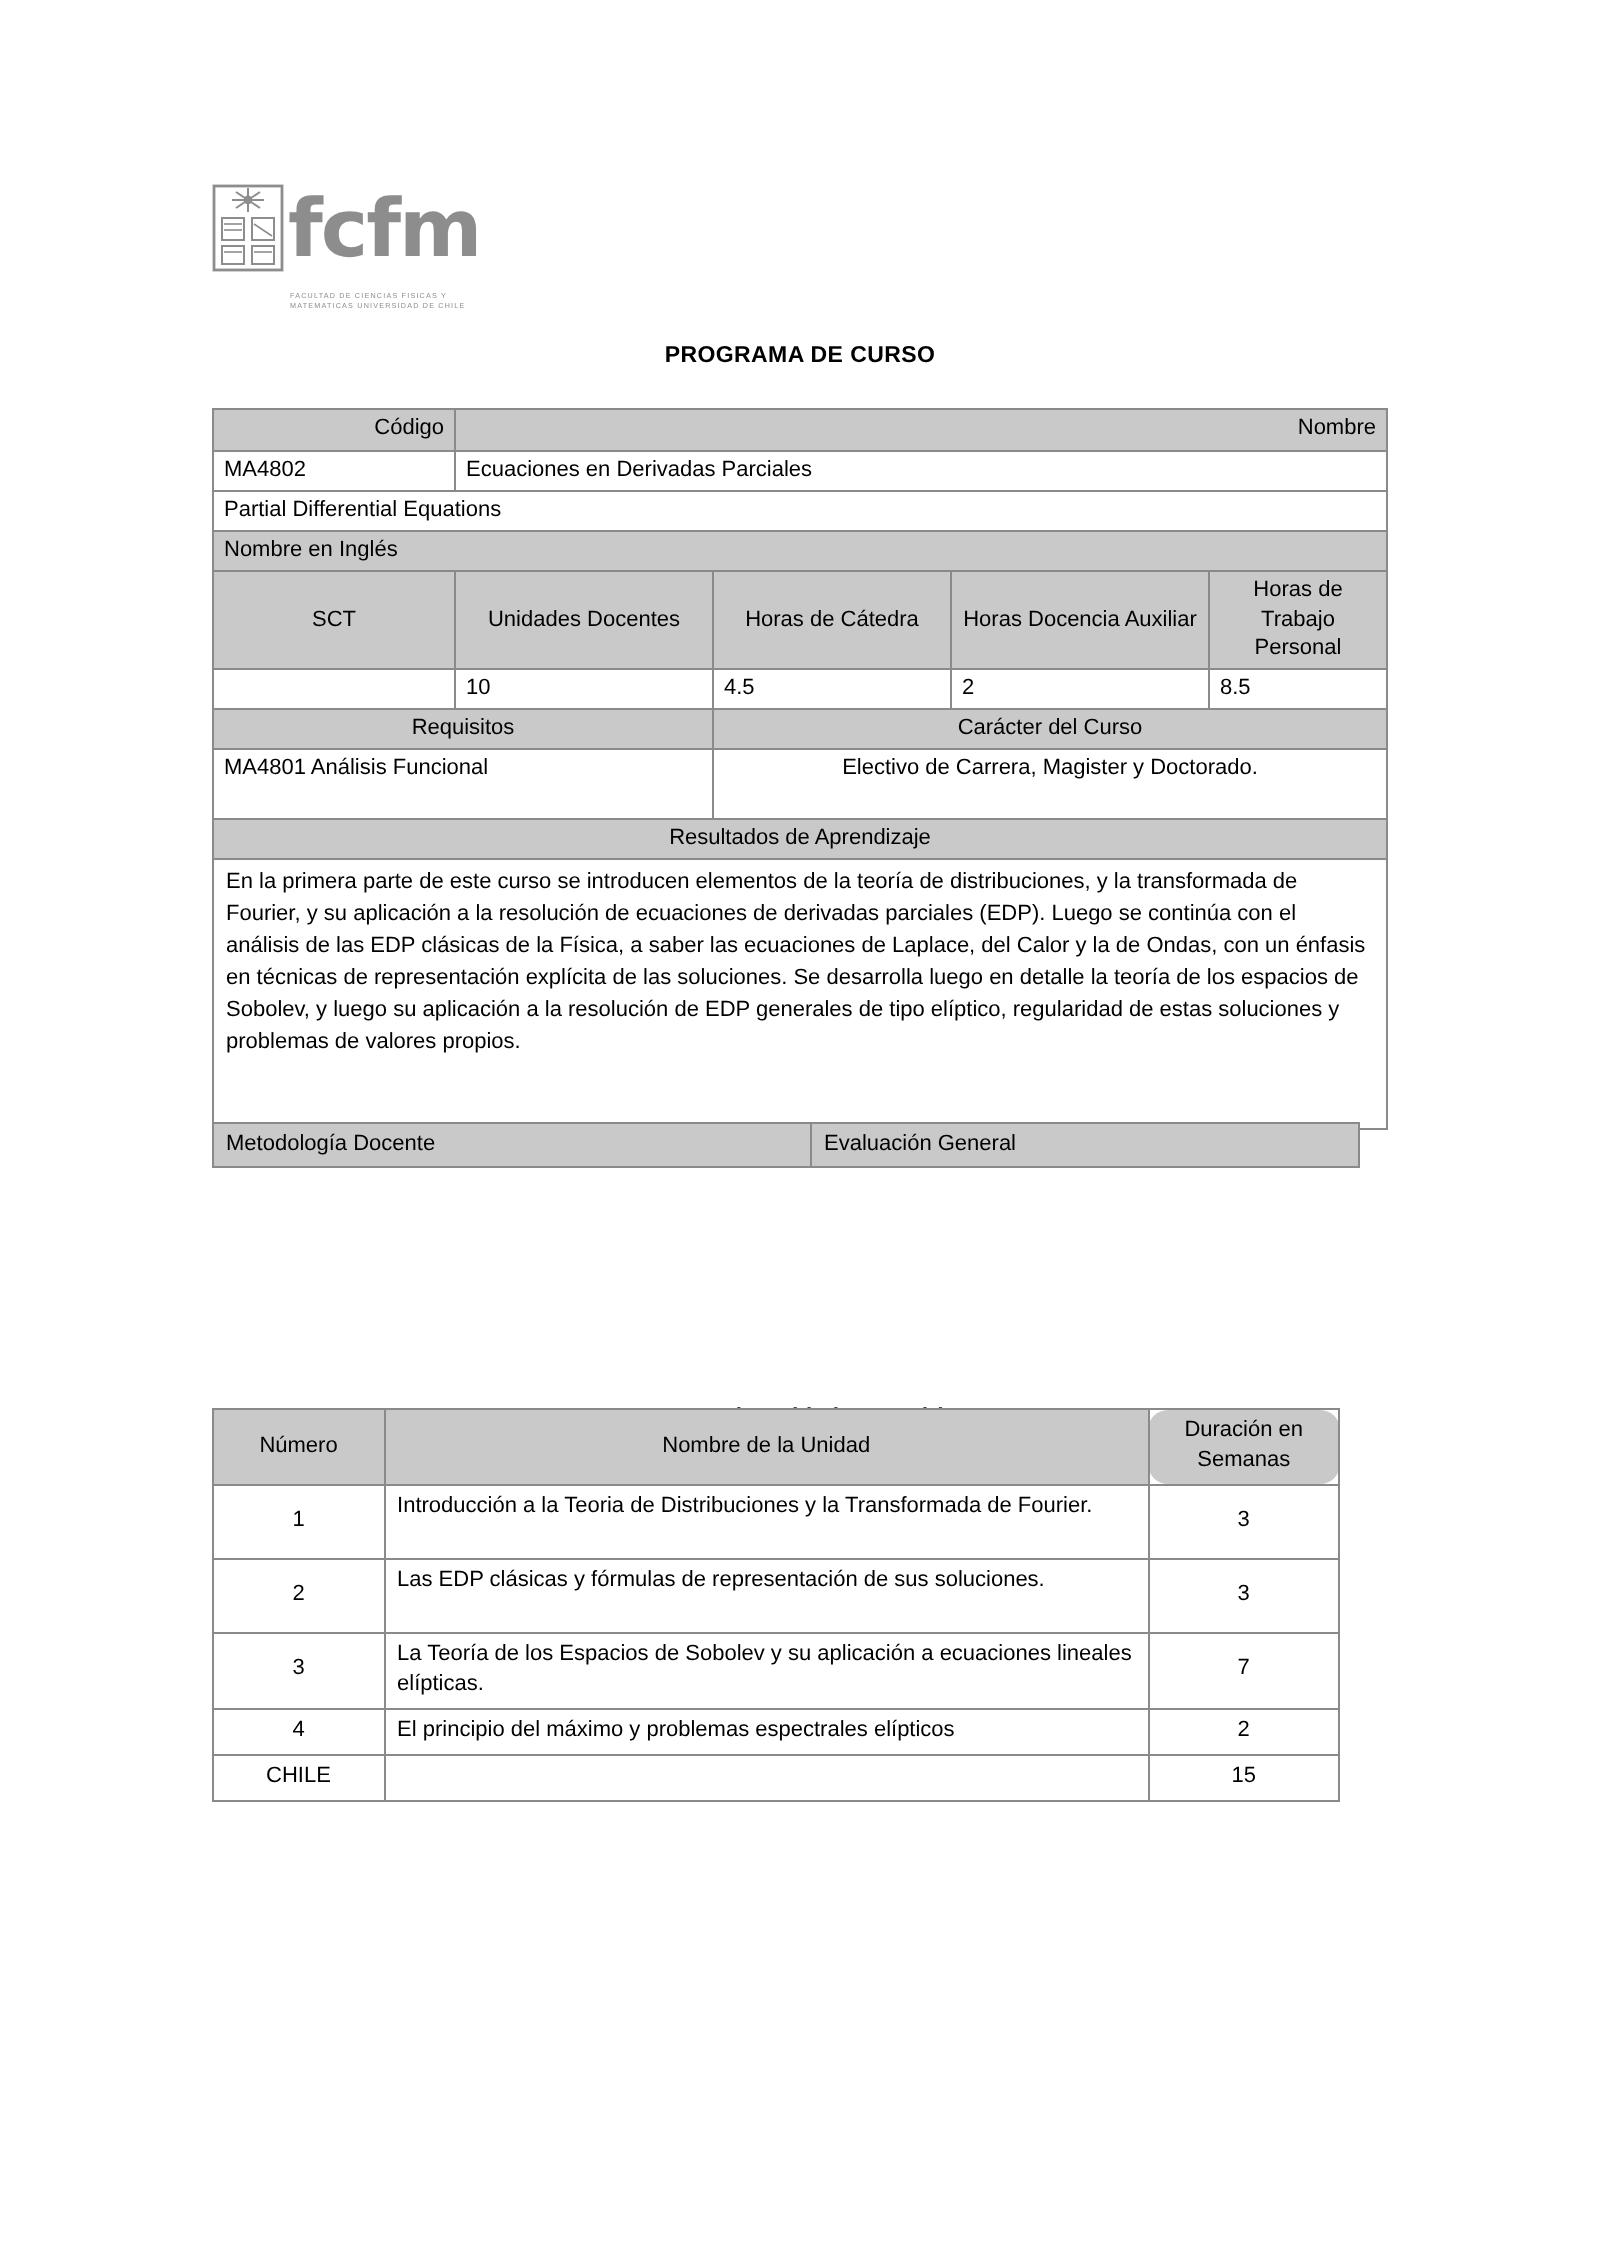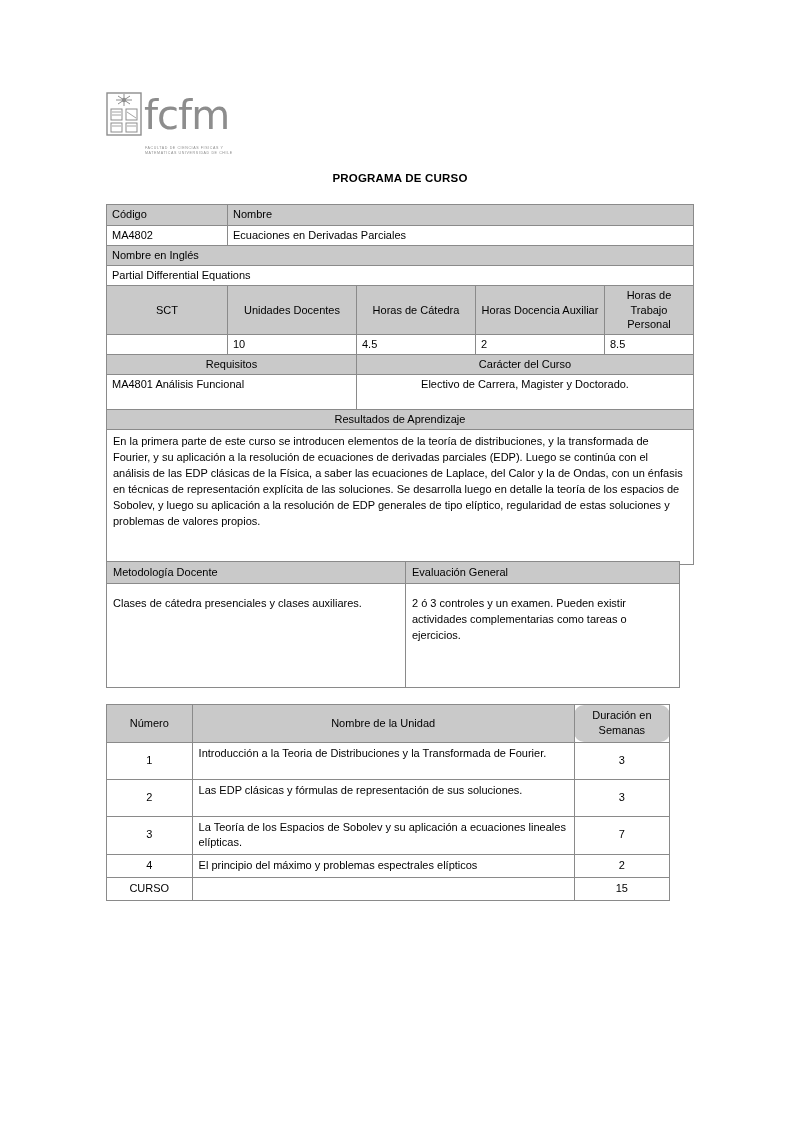--- a/index.html
+++ b/index.html
@@ -35,21 +35,21 @@
     top: 0;
     width: 36px;
     height: 44px;
   }
   .logo-text {
     position: absolute;
     left: 38px;
     top: 2px;
     font-family: "DejaVu Sans", sans-serif;
     font-size: 40px;
-    font-weight: normal;
+    font-weight: bold;
     color: #8d8d8d;
     letter-spacing: -1px;
     line-height: 42px;
   }
   .logo-sub {
     position: absolute;
     left: 39px;
     top: 54px;
     width: 100px;
     font-family: "Liberation Sans", sans-serif;
@@ -110,20 +110,21 @@
     position: absolute;
     left: 106px;
     top: 204px;
     width: 588px;
   }
   .t-main td {
     height: 15px;
   }
   .row-head td {
     height: 16px;
+    text-align: right;
   }
   .cell-sct {
     height: 34px;
   }
   .desc-cell {
     padding: 4px 6px 8px 6px;
     line-height: 1.45;
   }
 
   
@@ -208,24 +209,24 @@
     <tbody>
         <tr class="row-head">
       <td class="shade" style="width:72px">Código</td>
       <td class="shade" colspan="4">Nombre</td>
     </tr>
     <tr>
       <td>MA4802</td>
       <td colspan="4">Ecuaciones en Derivadas Parciales</td>
     </tr>
     <tr>
+      <td colspan="5">Partial Differential Equations</td>
+    </tr>
+    <tr>
       <td class="shade" colspan="5">Nombre en Inglés</td>
-    </tr>
-    <tr>
-      <td colspan="5">Partial Differential Equations</td>
     </tr>
     <tr>
       <td class="shade center mid cell-sct" style="width:110px">SCT</td>
       <td class="shade center mid cell-sct" style="width:118px">Unidades Docentes</td>
       <td class="shade center mid cell-sct" style="width:108px">Horas de Cátedra</td>
       <td class="shade center mid cell-sct" style="width:118px">Horas Docencia Auxiliar</td>
       <td class="shade center mid cell-sct">Horas de Trabajo Personal</td>
     </tr>
     <tr>
       <td></td>
@@ -249,24 +250,20 @@
       <td colspan="5" class="desc-cell" style="height:122px">En la primera parte de este curso se introducen elementos  de la teoría de distribuciones,  y la transformada de Fourier, y su aplicación  a la resolución de ecuaciones de derivadas parciales (EDP).  Luego se continúa con el análisis de las EDP clásicas de la Física, a saber las ecuaciones de Laplace, del Calor y la de Ondas, con un énfasis en técnicas de representación explícita de las soluciones.  Se desarrolla luego en detalle la  teoría de los espacios de Sobolev, y luego su aplicación a la resolución de EDP generales de tipo elíptico, regularidad de estas soluciones y problemas de valores propios.</td>
     </tr>
   </tbody>
     </table>
 
   <table class="t-metodo">
     <tbody>
         <tr>
       <td class="shade" style="width:286px">Metodología Docente</td>
       <td class="shade">Evaluación General</td>
-    </tr>
-    <tr>
-      <td class="body-cell">Clases de cátedra presenciales y clases auxiliares.</td>
-      <td class="body-cell">2 ó 3 controles y un examen. Pueden existir actividades complementarias como tareas o ejercicios.</td>
     </tr>
   </tbody>
     </table>
 
   <div class="section-title">Resumen de Unidades Temáticas</div>
 
   <table class="t-units">
     <tbody>
         <tr class="head">
       <td class="shade num">Número</td>
@@ -287,20 +284,20 @@
       <td class="num">3</td>
       <td class="uname">La Teoría de los Espacios de Sobolev y su aplicación a ecuaciones lineales elípticas.</td>
       <td class="dur">7</td>
     </tr>
     <tr>
       <td class="num">4</td>
       <td style="height:16px">El principio del máximo y problemas espectrales elípticos</td>
       <td class="dur">2</td>
     </tr>
     <tr>
-      <td class="num">CURSO</td>
+      <td class="num">CHILE</td>
       <td style="height:16px"></td>
       <td class="dur">15</td>
     </tr>
   </tbody>
     </table>
 
 </div>
 
 </body></html>

